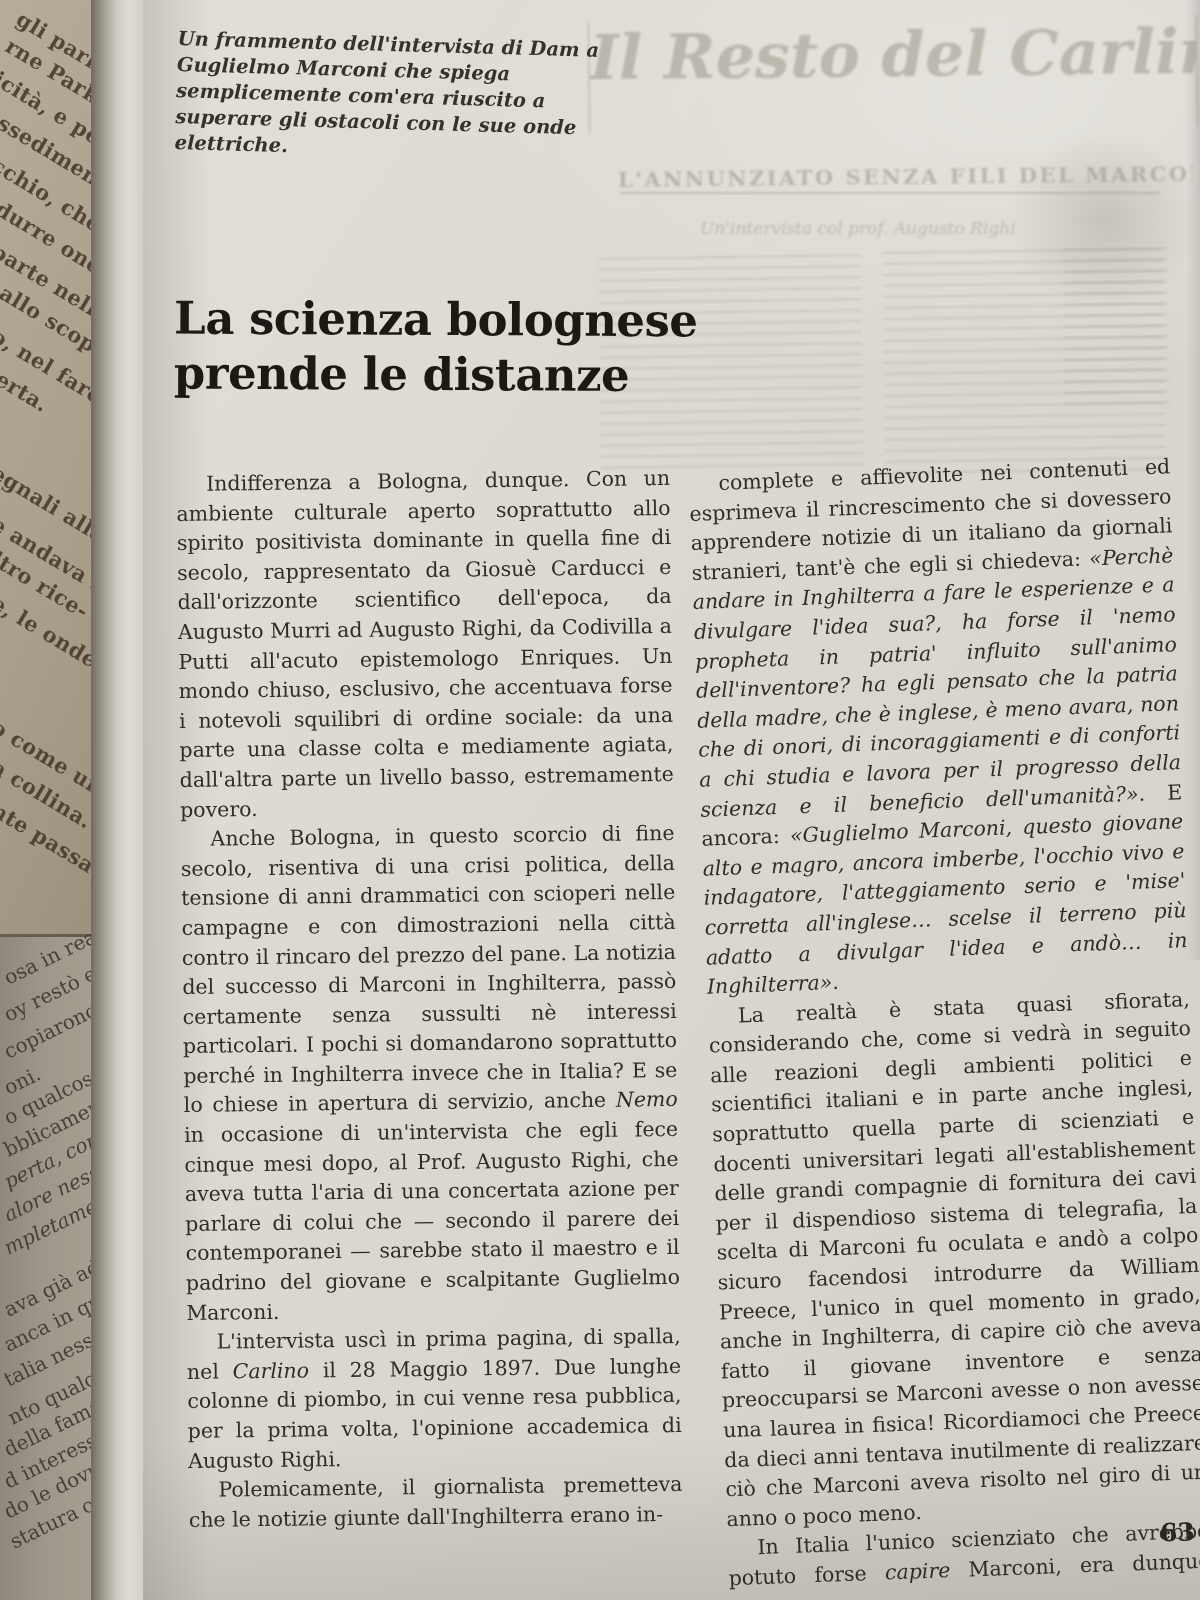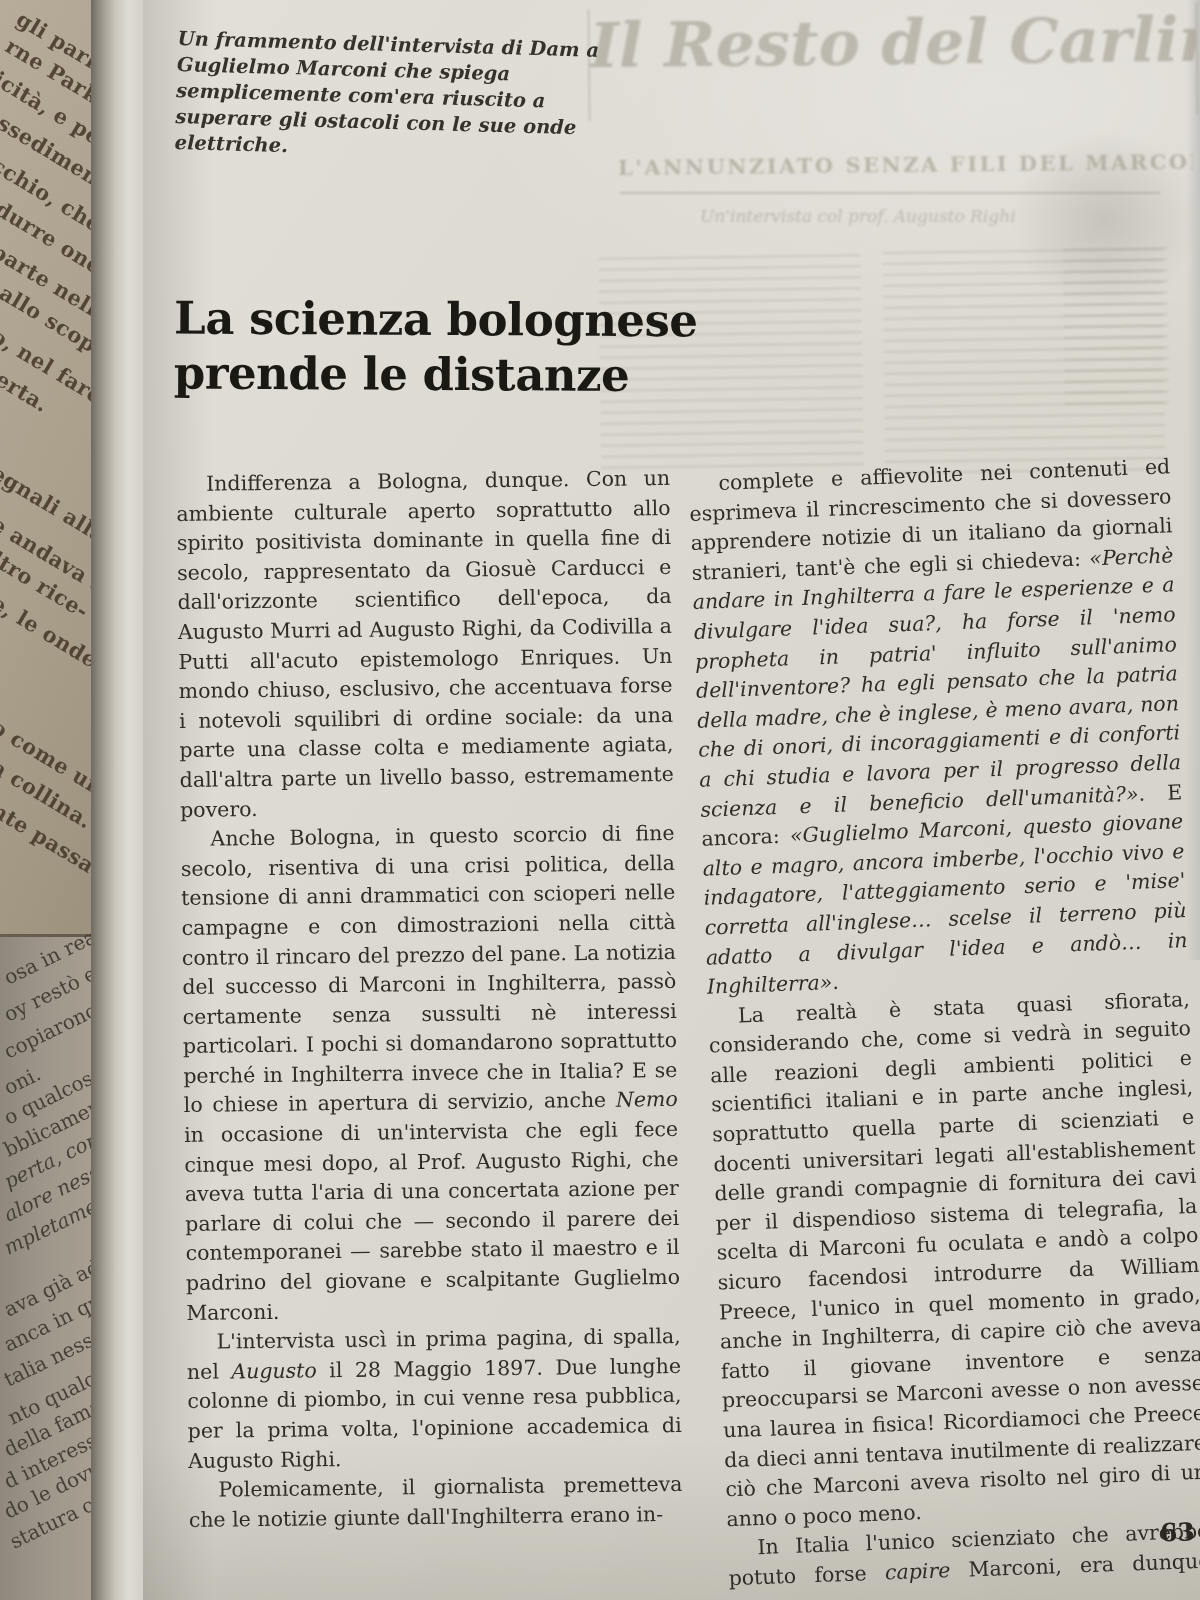--- a/index.html
+++ b/index.html
@@ -49,21 +49,21 @@
   }
   .right-band{
     position:absolute;right:0;top:0;width:14px;height:960px;
     background:linear-gradient(to left,#c6c4c0,rgba(198,196,192,0));
   }
   .corner-shadow{
     position:absolute;left:1010px;top:130px;width:190px;height:180px;
     background:radial-gradient(closest-side, rgba(108,103,93,.22), transparent);
   }
   
-  .bleed{position:absolute;color:rgba(150,144,129,.5);}
+  .bleed{position:absolute;color:rgba(150,144,129,.5);margin-top:12px;}
   .bleed-masthead{
     left:588px;top:6px;width:606px;height:112px;overflow:hidden;
     font-size:62px;font-weight:bold;font-style:italic;white-space:nowrap;
     filter:blur(1.3px);transform:rotate(-.6deg);
     border-left:2px solid rgba(140,135,120,.3);
     border-right:2px solid rgba(140,135,120,.3);
   }
   .bleed-headline{
     left:618px;top:152px;width:575px;white-space:nowrap;overflow:hidden;
     font-size:21px;font-weight:bold;letter-spacing:2.5px;
@@ -169,21 +169,21 @@
 <div class="caption">Un frammento dell'intervista di Dam a Guglielmo Marconi che spiega semplicemente com'era riuscito a superare gli ostacoli con le sue onde elettriche.</div>
 
 <div class="heading">
   <div>La scienza bolognese</div>
   <div>prende le distanze</div>
 </div>
 
 <div class="col col-left">
     <p><span>Indifferenza a Bologna, dunque. Con un ambiente culturale aperto soprattutto allo spirito positivista dominante in quella fine di secolo, rappresentato da Giosuè Carducci e dall'orizzonte scientifico dell'epoca, da Augusto Murri ad Augusto Righi, da Codivilla a Putti all'acuto epistemologo Enriques. Un mondo chiuso, esclusivo, che accentuava forse i notevoli squilibri di ordine sociale: da una parte una classe colta e mediamente agiata, dall'altra parte un livello basso, estremamente povero.</span></p>
     <p><span>Anche Bologna, in questo scorcio di fine secolo, risentiva di una crisi politica, della tensione di anni drammatici con scioperi nelle campagne e con dimostrazioni nella città contro il rincaro del prezzo del pane. La notizia del successo di Marconi in Inghilterra, passò certamente senza sussulti nè interessi particolari. I pochi si domandarono soprattutto perché in Inghilterra invece che in Italia? E se lo chiese in apertura di servizio, anche </span><span class="it">Nemo</span><span> in occasione di un'intervista che egli fece cinque mesi dopo, al Prof. Augusto Righi, che aveva tutta l'aria di una concertata azione per parlare di colui che — secondo il parere dei contemporanei — sarebbe stato il maestro e il padrino del giovane e scalpitante Guglielmo Marconi.</span></p>
-    <p><span>L'intervista uscì in prima pagina, di spalla, nel </span><span class="it">Augusto</span><span> il 28 Maggio 1897. Due lunghe colonne di piombo, in cui venne resa pubblica, per la prima volta, l'opinione accademica di Augusto Righi.</span></p>
+    <p><span>L'intervista uscì in prima pagina, di spalla, nel </span><span class="it">Carlino</span><span> il 28 Maggio 1897. Due lunghe colonne di piombo, in cui venne resa pubblica, per la prima volta, l'opinione accademica di Augusto Righi.</span></p>
     <p><span>Polemicamente, il giornalista premetteva che le notizie giunte dall'Inghilterra erano in-</span></p>
   </div>
 <div class="col col-right">
     <p><span>complete e affievolite nei contenuti ed esprimeva il rincrescimento che si dovessero apprendere notizie di un italiano da giornali stranieri, tant'è che egli si chiedeva: </span><span class="it">«Perchè andare in Inghilterra a fare le esperienze e a divulgare l'idea sua?, ha forse il 'nemo propheta in patria' influito sull'animo dell'inventore? ha egli pensato che la patria della madre, che è inglese, è meno avara, non che di onori, di incoraggiamenti e di conforti a chi studia e lavora per il progresso della scienza e il beneficio dell'umanità?»</span><span>. E ancora: </span><span class="it">«Guglielmo Marconi, questo giovane alto e magro, ancora imberbe, l'occhio vivo e indagatore, l'atteggiamento serio e 'mise' corretta all'inglese… scelse il terreno più adatto a divulgar l'idea e andò… in Inghilterra»</span><span>.</span></p>
     <p><span>La realtà è stata quasi sfiorata, considerando che, come si vedrà in seguito alle reazioni degli ambienti politici e scientifici italiani e in parte anche inglesi, soprattutto quella parte di scienziati e docenti universitari legati all'establishement delle grandi compagnie di fornitura dei cavi per il dispendioso sistema di telegrafia, la scelta di Marconi fu oculata e andò a colpo sicuro facendosi introdurre da William Preece, l'unico in quel momento in grado, anche in Inghilterra, di capire ciò che aveva fatto il giovane inventore e senza preoccuparsi se Marconi avesse o non avesse una laurea in fisica! Ricordiamoci che Preece da dieci anni tentava inutilmente di realizzare ciò che Marconi aveva risolto nel giro di un anno o poco meno.</span></p>
     <p><span>In Italia l'unico scienziato che avrebbe potuto forse </span><span class="it">capire</span><span> Marconi, era dunque Augu-</span></p>
   </div>
 
 <div class="page-number">63</div>
 

